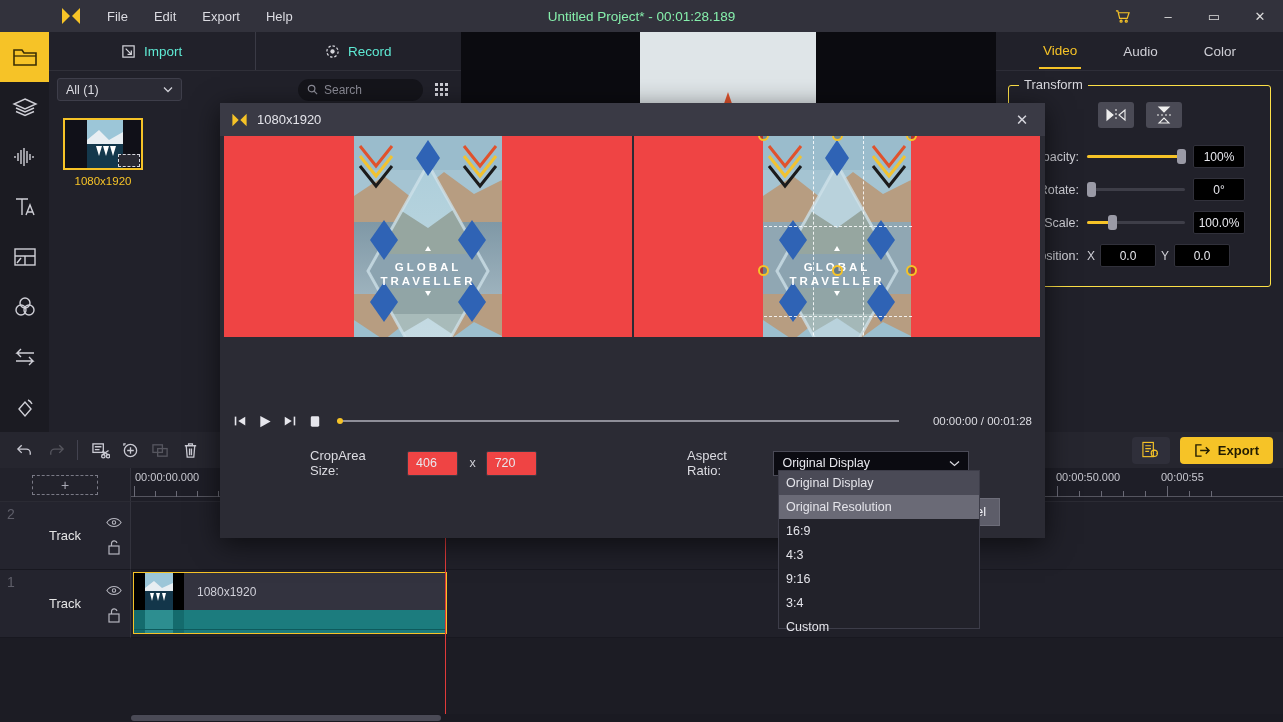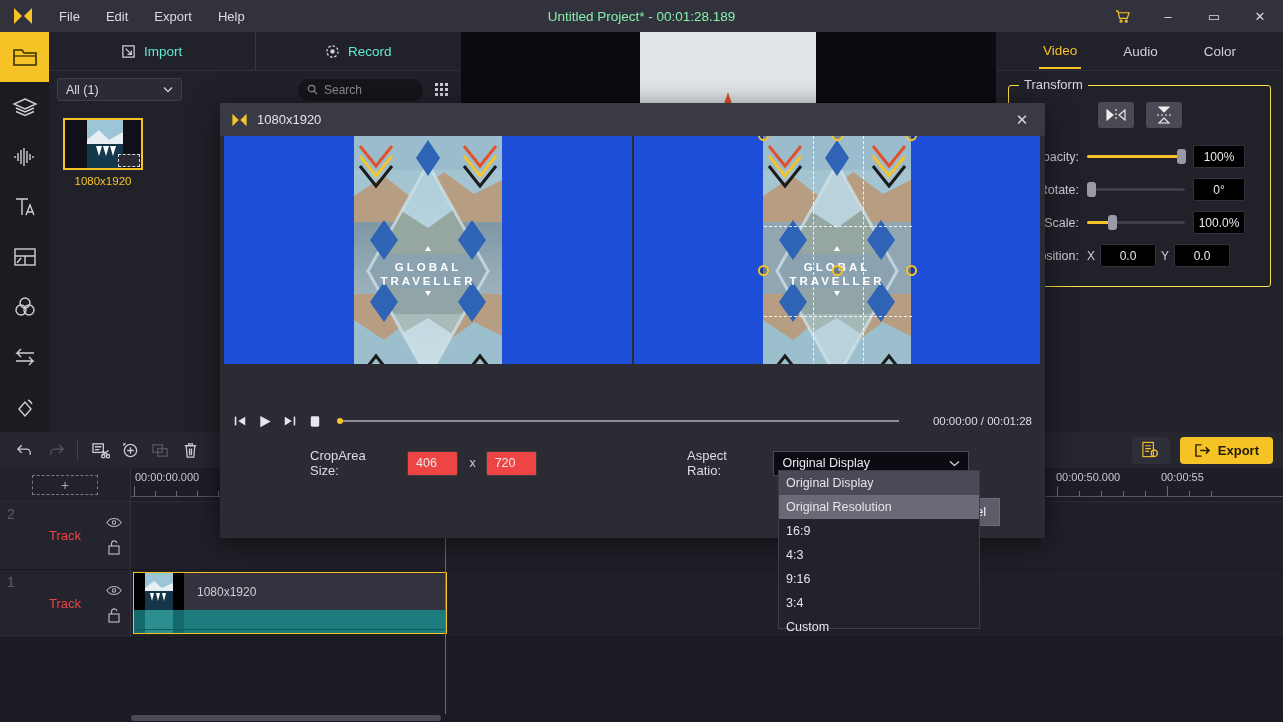--- a/index.html
+++ b/index.html
@@ -2,21 +2,21 @@
 <html><head>
 <meta charset="utf-8">
 <style>
   * { box-sizing: border-box; margin:0; padding:0; }
   html,body { width:1283px; height:722px; overflow:hidden; background:#1c1c22;
     font-family:"Liberation Sans", sans-serif; color:#d8d8dd; }
   #app { position:relative; width:1283px; height:722px; }
 
   
   .titlebar { position:absolute; left:0; top:0; width:1283px; height:32px;
-    background:#32323c; display:flex; align-items:center; }
+    background:#32323c; display:flex; align-items:center;padding-left:48px; }
   .logo { width:46px; height:32px; display:flex; align-items:center; justify-content:center; }
   .logo svg { display:block; }
   .menu { display:flex; align-items:center; gap:0px; }
   .menu-item { padding:4px 13px; font-size:13px; color:#dcdce2; cursor:default; }
   .title-center { position:absolute; left:0; right:0; text-align:center;
     font-size:13.5px; color:#86efac; pointer-events:none; }
   .win-ctrls { position:absolute; right:0; top:0; height:32px; display:flex; align-items:center; }
   .wbtn { width:46px; height:32px; display:flex; align-items:center; justify-content:center;
     font-size:13px; color:#ddd; }
   .cart { color:#f3c022; }
@@ -101,21 +101,21 @@
   .ruler { position:absolute; left:131px; top:0; right:0; height:34px; background:#1e1e27;
     border-bottom:1px solid #2b2b34; overflow:hidden; }
   .rt { position:absolute; top:3px; font-size:11px; color:#c8c8d0; }
   .tick { position:absolute; bottom:4px; width:1px; background:#6a6a76; }
   .rbase { position:absolute; left:0; bottom:4px; height:1px; width:100%; background:#55555f; }
   .track { position:absolute; left:0; width:1283px; display:flex; }
   .trk-head { width:131px; background:#24242e; border-right:1px solid #33333d;
     border-bottom:1px solid #181820; position:relative; display:flex; align-items:center;
     justify-content:center; }
   .trk-num { position:absolute; left:7px; top:4px; font-size:14px; color:#5e5e69; }
-  .trk-name { font-size:13px; color:#ef4444; }
+  .trk-name { font-size:13px; color:#e5e5e5; }
   .trk-icons { position:absolute; right:8px; top:0; height:100%; display:flex;
     flex-direction:column; justify-content:center; gap:11px; align-items:center; }
   .trk-body { flex:1; background:#202029; border-bottom:1px solid #181820; position:relative; }
   .clip { position:absolute; left:2px; top:2px; width:314px; height:62px; background:#33333f;
     border:1px solid #f6c327; overflow:hidden; }
   .clip-top { height:37px; display:flex; align-items:center; }
   .clip-thumb { width:50px; height:37px; background:#000; position:relative; overflow:hidden; }
   .clip-name { margin-left:13px; font-size:12px; color:#cfcfd8; }
   .clip-audio { height:23px; background:#1c7c7e; position:relative; }
   .clip-audio::after { content:""; position:absolute; left:0; right:0; bottom:3px; height:1px;
@@ -128,21 +128,21 @@
     border-radius:3px; }
 
   
   .dlg { position:absolute; left:220px; top:103px; width:825px; height:435px; background:#2b2b34;
     box-shadow:0 6px 26px rgba(0,0,0,.6); }
   .dlg-bar { height:33px; background:#3a3a45; display:flex; align-items:center; padding:0 10px; }
   .dlg-title { font-size:13px; color:#e4e4ea; margin-left:8px; }
   .dlg-close { margin-left:auto; width:26px; height:26px; display:flex; align-items:center;
     justify-content:center; font-size:15px; color:#d6d6dd; }
   .dlg-stage { position:absolute; left:4px; top:33px; width:817px; height:270px; display:flex; }
-  .pane { width:408px; height:228px; background:#1d4ed8; position:relative; overflow:hidden;padding-left:17px; }
+  .pane { width:408px; height:201px; background:#ef4444; position:relative; overflow:hidden;padding-left:17px; }
   .pane + .pane { border-left:2px solid #2b2b34; }
   .vid { position:absolute; left:50%; transform:translateX(-50%); top:0; width:148px; height:270px; }
   .crop-ov { position:absolute; left:0; top:0; width:100%; height:100%; }
   .gl { position:absolute; border:0; border-top:1px dashed rgba(255,255,255,.85); width:100%; }
   .gv { position:absolute; border-left:1px dashed rgba(255,255,255,.85); height:100%; }
   .hnd { position:absolute; width:11px; height:11px; border:2px solid #f6c327; border-radius:50%;
     background:rgba(0,0,0,.25); margin:-6px 0 0 -6px; }
   .dlg-pb { position:absolute; left:4px; top:303px; width:817px; height:30px; display:flex;
     align-items:center; gap:11px; padding:0 9px; }
   .pb-ico { display:flex; align-items:center; justify-content:center; }

